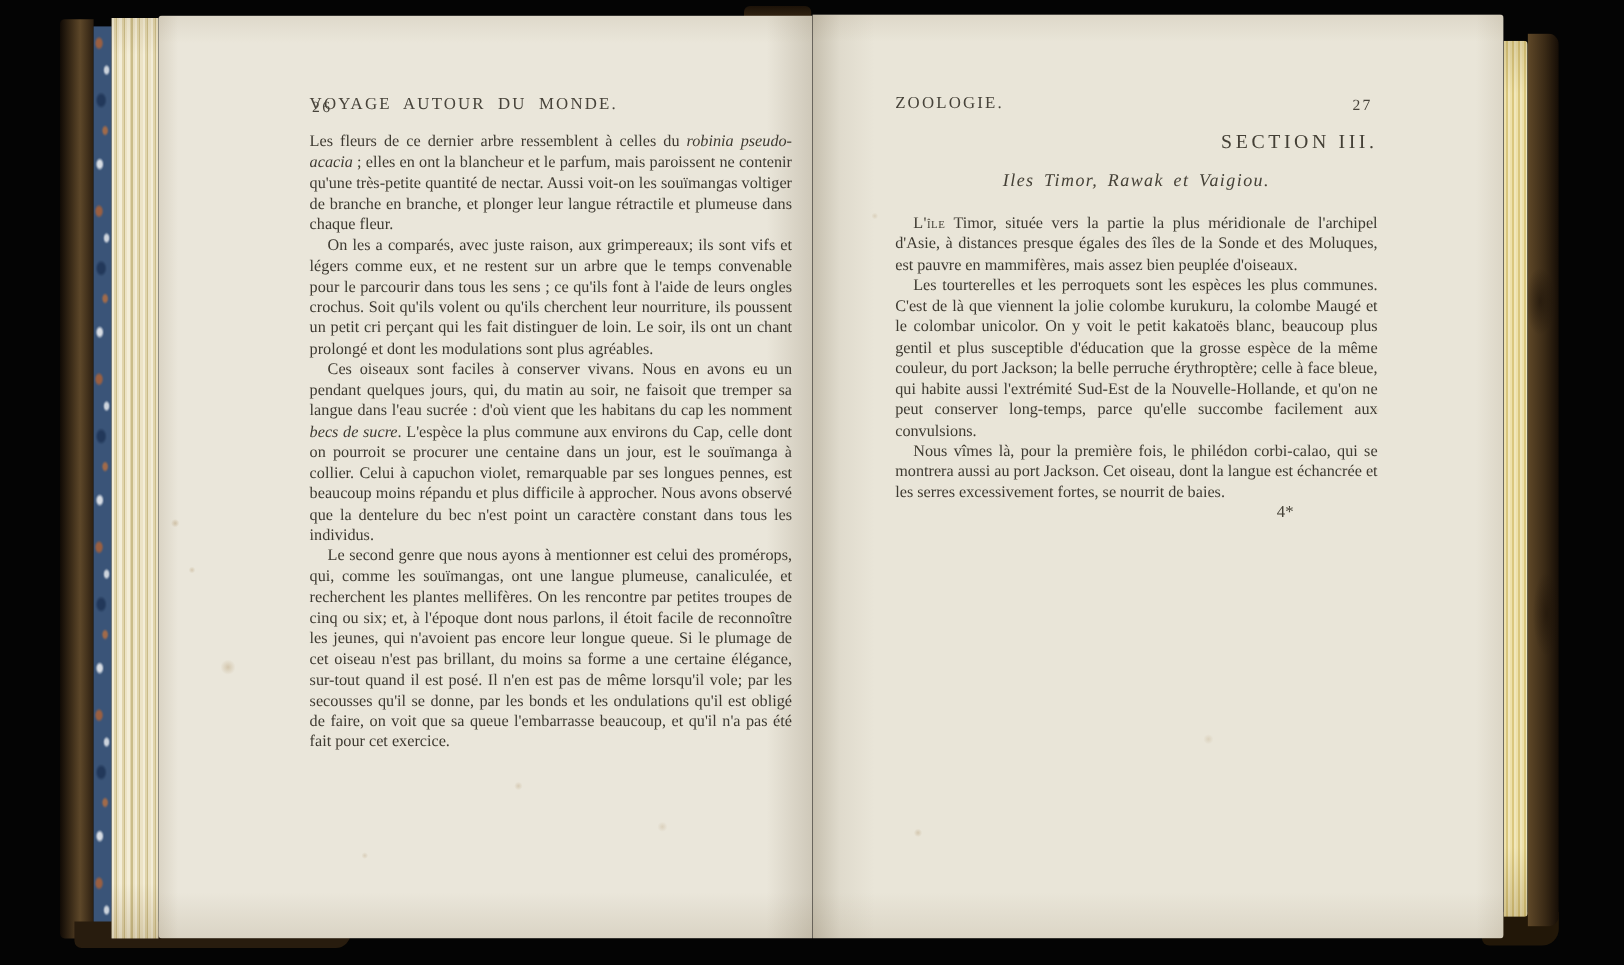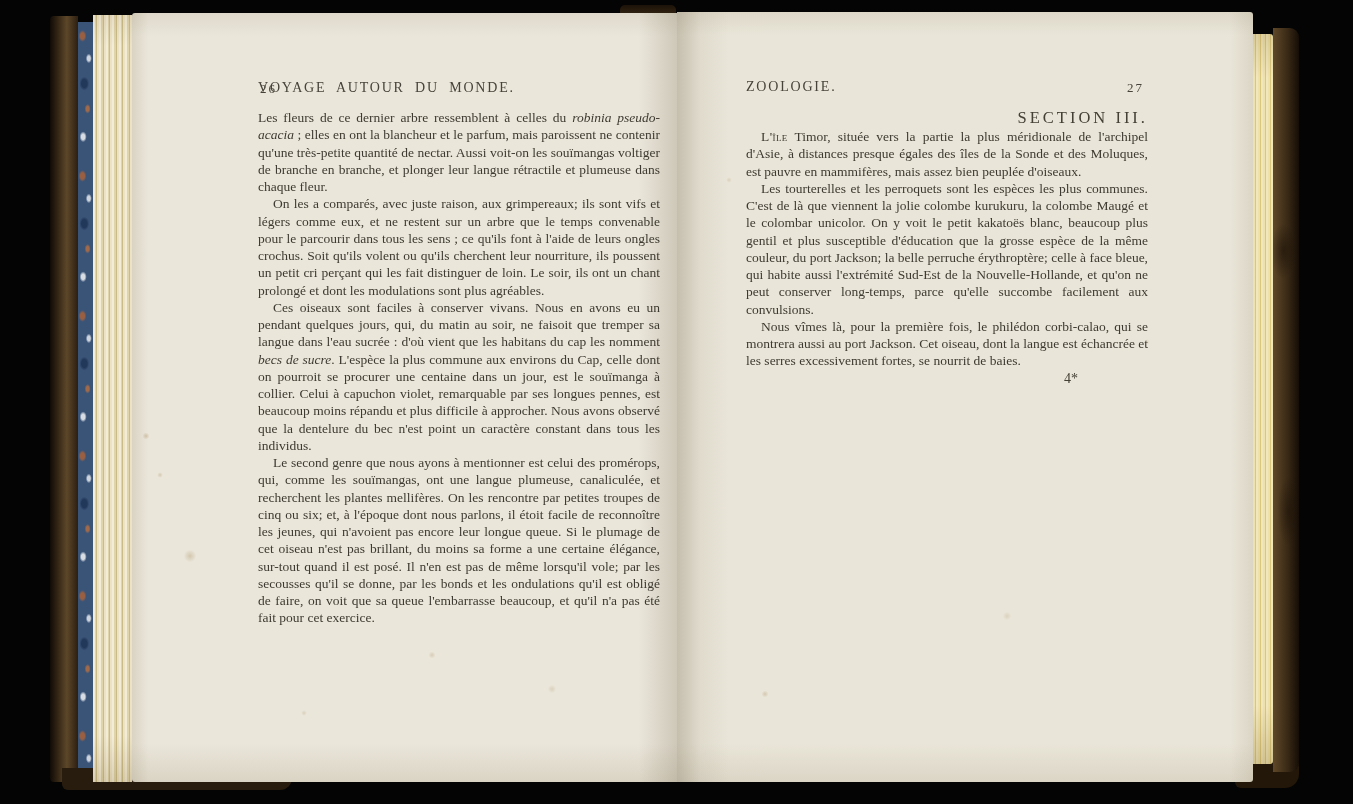--- a/index.html
+++ b/index.html
@@ -144,20 +144,21 @@
     </div>
   </div>
 
   <div class="page right-page">
     <div class="text-block">
       <div class="folio-row">
         <span class="folio right">27</span>
         <div class="running-title">ZOOLOGIE.</div>
       </div>
       <div class="section-heading">SECTION III.</div>
+      <div class="section-subtitle">Iles Timor, Rawak et Vaigiou.</div>
       <div class="body-copy">
           <p class="para"><span class="sc">L'île</span><span> Timor, située vers la partie la plus méridionale de l'archipel d'Asie, à distances presque égales des îles de la Sonde et des Moluques, est pauvre en mammifères, mais assez bien peuplée d'oiseaux.</span></p>
           <p class="para"><span>Les tourterelles et les perroquets sont les espèces les plus communes. C'est de là que viennent la jolie colombe kurukuru, la colombe Maugé et le colombar unicolor. On y voit le petit kakatoës blanc, beaucoup plus gentil et plus susceptible d'éducation que la grosse espèce de la même couleur, du port Jackson; la belle perruche érythroptère; celle à face bleue, qui habite aussi l'extrémité Sud-Est de la Nouvelle-Hollande, et qu'on ne peut conserver long-temps, parce qu'elle succombe facilement aux convulsions.</span></p>
           <p class="para"><span>Nous vîmes là, pour la première fois, le philédon corbi-calao, qui se montrera aussi au port Jackson. Cet oiseau, dont la langue est échancrée et les serres excessivement fortes, se nourrit de baies.</span></p>
         </div>
       <div class="signature-mark">4*</div>
     </div>
   </div>
 
 </div>

